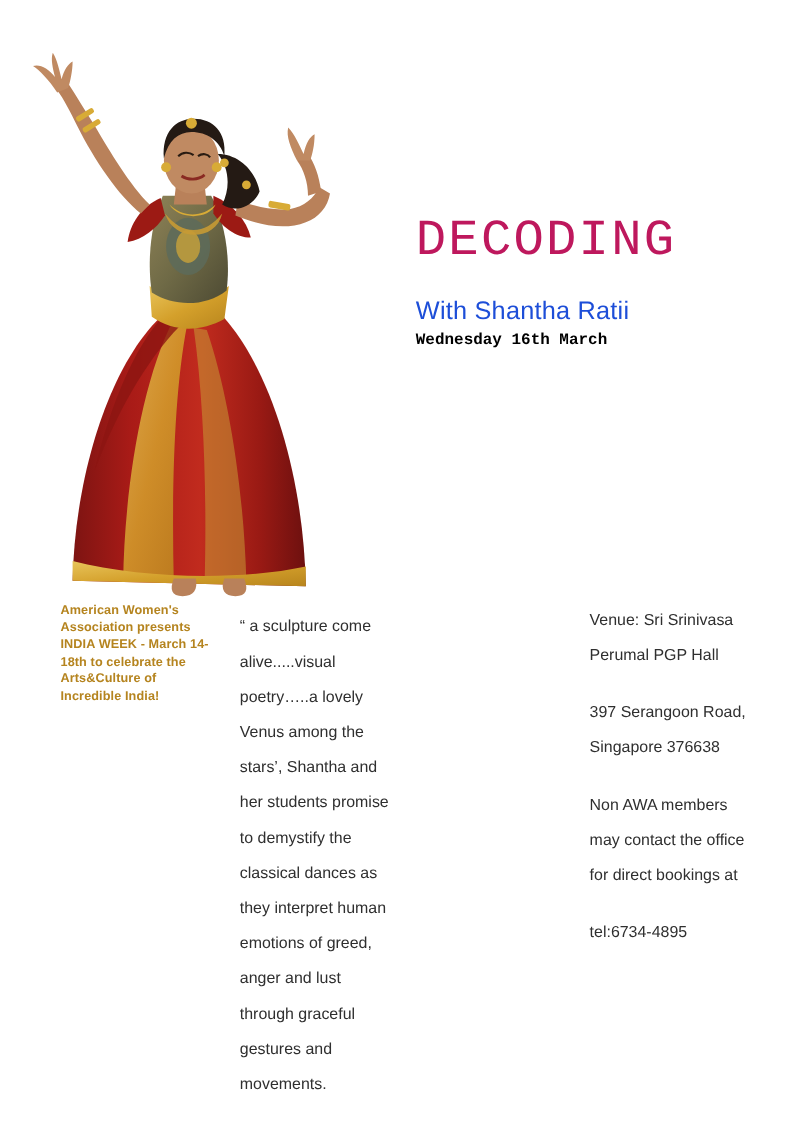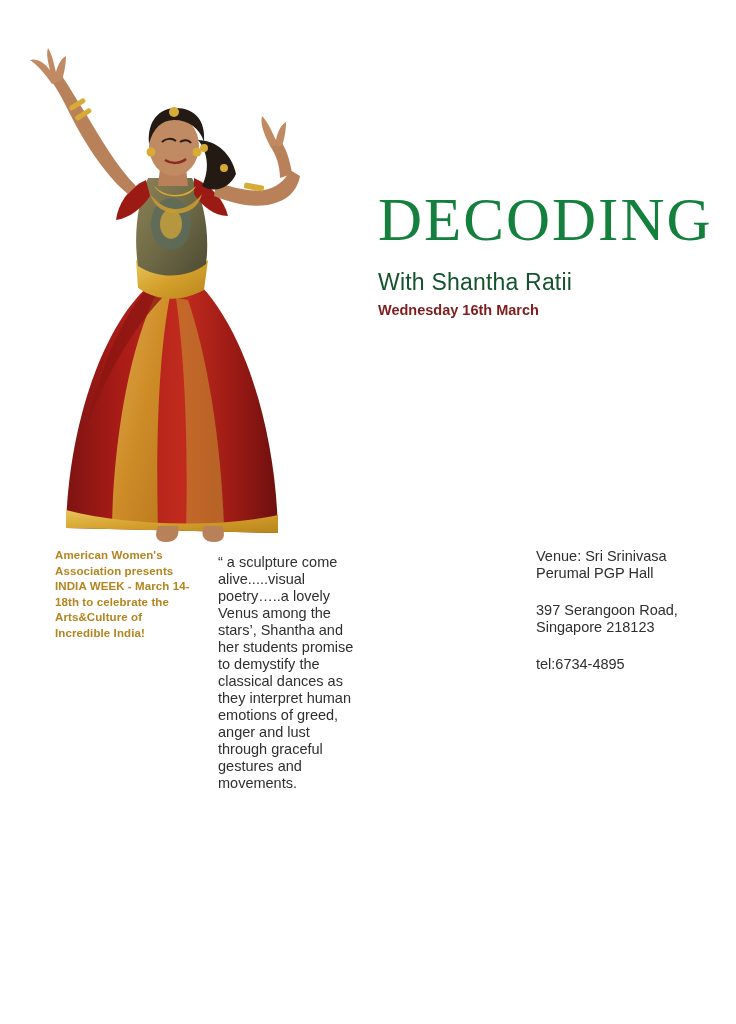--- a/index.html
+++ b/index.html
@@ -38,40 +38,41 @@
   }
 
   
   .title-block {
     position: absolute;
     left: 378px;
     top: 186px;
     width: 350px;
   }
   .title-line {
-    font-family: Liberation Serif, serif;
+    font-family: Liberation Mono, monospace;
     font-weight: 300;
-    font-size: 61px;
+    font-size: 46px;
     line-height: 67px;
     letter-spacing: 2px;
-    color: #15803d;
+    color: #be185d;
     white-space: nowrap;
   }
   .subtitle {
     margin-top: 16px;
     font-size: 23px;
-    color: #14532d;
+    color: #1d4ed8;
     font-weight: 400;
     letter-spacing: 0.2px;
   }
   .date-line {
     margin-top: 6px;
     font-size: 14.5px;
-    color: #7f1d1d;
+    color: #000000;
     font-weight: 600;
+    font-family: Liberation Mono, monospace;
   }
 
   
   .columns {
     position: absolute;
     left: 0;
     top: 548px;
     width: 736px;
     height: 420px;
   }
@@ -87,21 +88,21 @@
   .highlight {
     color: #b5841f;
     font-weight: 700;
     font-size: 11.5px;
     line-height: 15.5px;
     letter-spacing: 0.1px;
     margin: 0 0 22px 0;
   }
   .body-text {
     font-size: 14.5px;
-    line-height: 17px;
+    line-height: 32px;
     color: #2f2f2f;
     margin: 0 0 20px 0;
     font-weight: 400;
   }
   .col-2 .body-text { margin-top: 6px; }
   .col-3 .body-text { margin-top: 6px; }
   .col-4 .body-text { margin-top: 0px; }
   .col-4 .body-text + .body-text { margin-top: 0; }
 </style>
 </head>
@@ -200,18 +201,19 @@
       <p class="highlight">American Women's Association presents INDIA WEEK - March 14-18th to celebrate the Arts&amp;Culture of Incredible India!</p>
     </div>
 
     <div class="col col-2">
       <p class="body-text">“ a sculpture come alive.....visual poetry…..a lovely Venus among the stars’, Shantha and her students promise to demystify the classical dances as they interpret human emotions of greed, anger and lust through graceful gestures and movements.</p>
     </div>
 
 
     <div class="col col-4">
       <p class="body-text">Venue:  Sri Srinivasa Perumal PGP Hall</p>
-      <p class="body-text">397 Serangoon Road, Singapore 218123</p>
+      <p class="body-text">397 Serangoon Road, Singapore 376638</p>
+      <p class="body-text">Non AWA members may contact the office for direct bookings at</p>
       <p class="body-text">tel:6734-4895</p>
     </div>
 
   </div>
 </div>
 
 </body></html>

